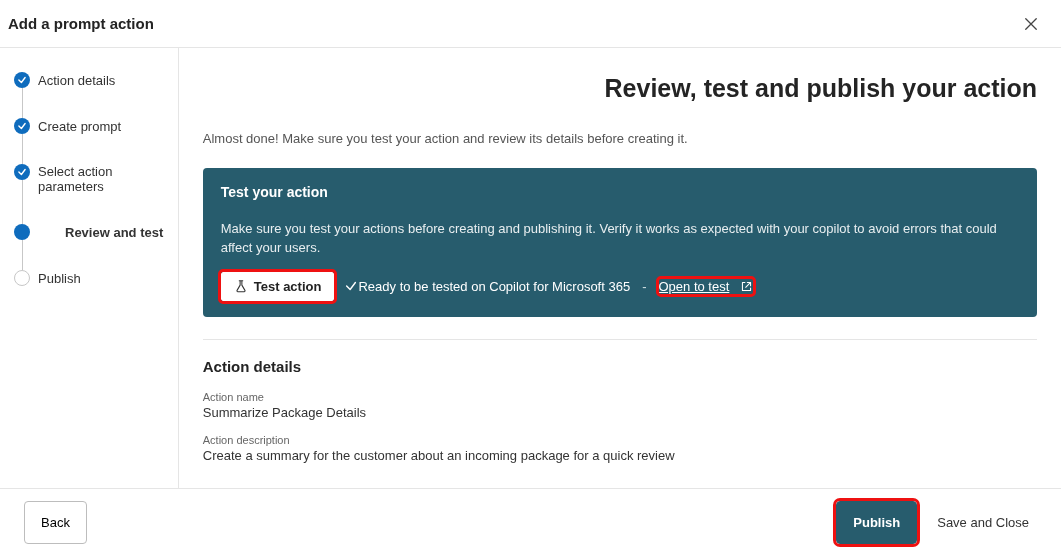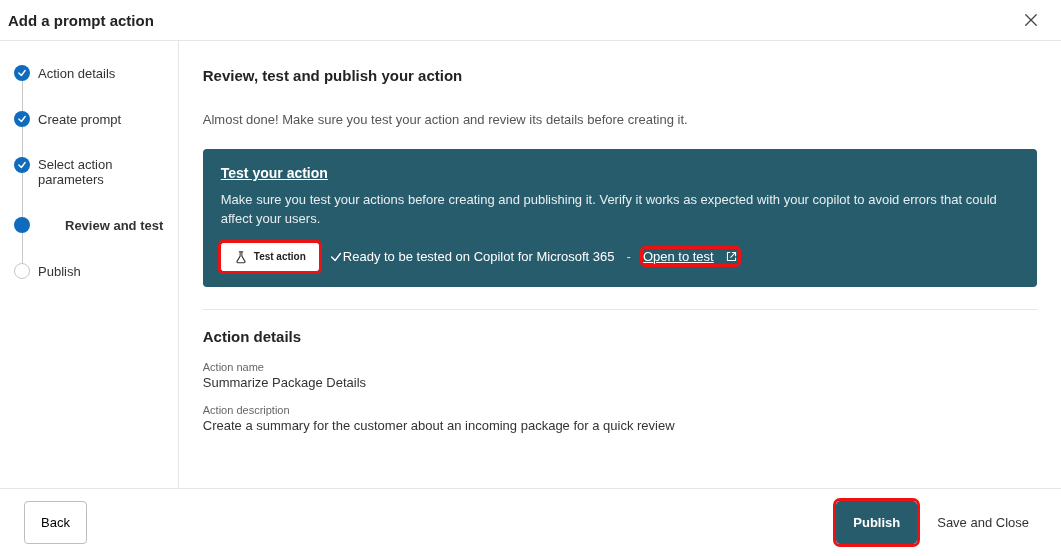--- a/index.html
+++ b/index.html
@@ -1,20 +1,20 @@
 <!DOCTYPE html>
 <html><head>
 <meta charset="utf-8">
 <style>
   * { box-sizing: border-box; margin: 0; padding: 0; }
   html, body { width: 1061px; height: 556px; font-family: "Segoe UI", Arial, sans-serif; color: #242424; background: #fff; overflow: hidden; }
   .app { width: 100%; height: 100%; display: flex; flex-direction: column; }
 
   
-  .header { display: flex; align-items: center; justify-content: space-between; height: 41px; padding: 0 16px 0 8px; border-bottom: 1px solid #e5e5e5; }
+  .header { display: flex; align-items: center; justify-content: space-between; height: 48px; padding: 0 16px 0 8px; border-bottom: 1px solid #e5e5e5; }
   .header-title { font-size: 15px; font-weight: 600; }
   .close-btn { width: 28px; height: 28px; display:flex; align-items:center; justify-content:center; cursor:pointer; color:#444; background:none; border:none; }
   .close-btn svg { width:14px; height:14px; }
 
   
   .body { flex: 1 1 auto; display: flex; min-height:0; }
   .sidebar { width: 196px; border-right: 1px solid #e5e5e5; padding: 24px 0 0 0; }
   .steps { list-style: none; padding-left: 14px; position: relative; }
   .step { position: relative; padding-left: 24px; margin-bottom: 30px; font-size: 13px; color: #333; display:flex; align-items:center; min-height:16px; }
   .step::before { content:""; position:absolute; left:8px; top:16px; bottom:-30px; width:1px; background:#c7c7c7; }
@@ -22,29 +22,29 @@
   .step .dot { position:absolute; left:0; top:0; width:16px; height:16px; border-radius:50%; display:flex; align-items:center; justify-content:center; }
   .step .dot svg { width:10px; height:10px; }
   .step.completed .dot { background:#0f6cbd; }
   .step.completed .dot svg path { stroke:#fff; }
   .step.current .dot { background:#0f6cbd; }
   .step.pending .dot { background:#fff; border:1.5px solid #c7c7c7; }
   .step.current .label-text { font-weight:600;margin-left:27px; }
 
   
   .main { flex:1 1 auto; padding: 26px 24px 0 24px; overflow:auto; }
-  .main h1 { font-size: 15px; font-weight:600; margin-bottom:8px; }
+  .main h1 { font-size: 25px; font-weight:600; margin-bottom:8px;text-align:right; }
   .subtitle { font-size:13px; color:#555; margin-bottom:22px;margin-top:28px; }
 
   .test-panel { background:#1e5a6b; background:linear-gradient(0deg,#275c6d,#275c6d); color:#fff; border-radius:4px; padding:16px 18px 16px 18px; }
   .test-panel { background-color:#2a5f6f; }
-  .test-panel h2 { font-size:14px; font-weight:600; margin-bottom:10px;text-decoration:underline; }
+  .test-panel h2 { font-size:14px; font-weight:600; margin-bottom:20px; }
   .test-panel .desc { font-size:13px; line-height:1.45; margin-bottom:14px; color:#e8eef0; }
   .test-row { display:flex; align-items:center; gap:10px; font-size:13px; flex-wrap:wrap; }
-  .test-action-btn { background:#fff; color:#222; border:1px solid #fff; border-radius:4px; padding:6px 12px; font-size:10px; font-weight:600; display:flex; align-items:center; gap:6px; cursor:pointer; }
+  .test-action-btn { background:#fff; color:#222; border:1px solid #fff; border-radius:4px; padding:6px 12px; font-size:13px; font-weight:600; display:flex; align-items:center; gap:6px; cursor:pointer; }
   .test-action-btn svg { width:14px; height:14px; }
   .ready-text { display:inline-flex; align-items:center; gap:0; color:#fff;justify-content:flex-end; }
   .ready-text svg { width:14px; height:14px; }
   .open-link { color:#fff; text-decoration:underline; cursor:pointer; display:inline-flex; align-items:center; gap:11px; }
   .open-link svg { width:13px; height:13px; }
   .dash { color:#cfe0e4; padding:0 2px; }
 
   .hl-red { outline:3px solid #e11; outline-offset:0px; border-radius:2px; }
 
   .divider { border:none; border-top:1px solid #e5e5e5; margin:22px 0 18px 0; }

